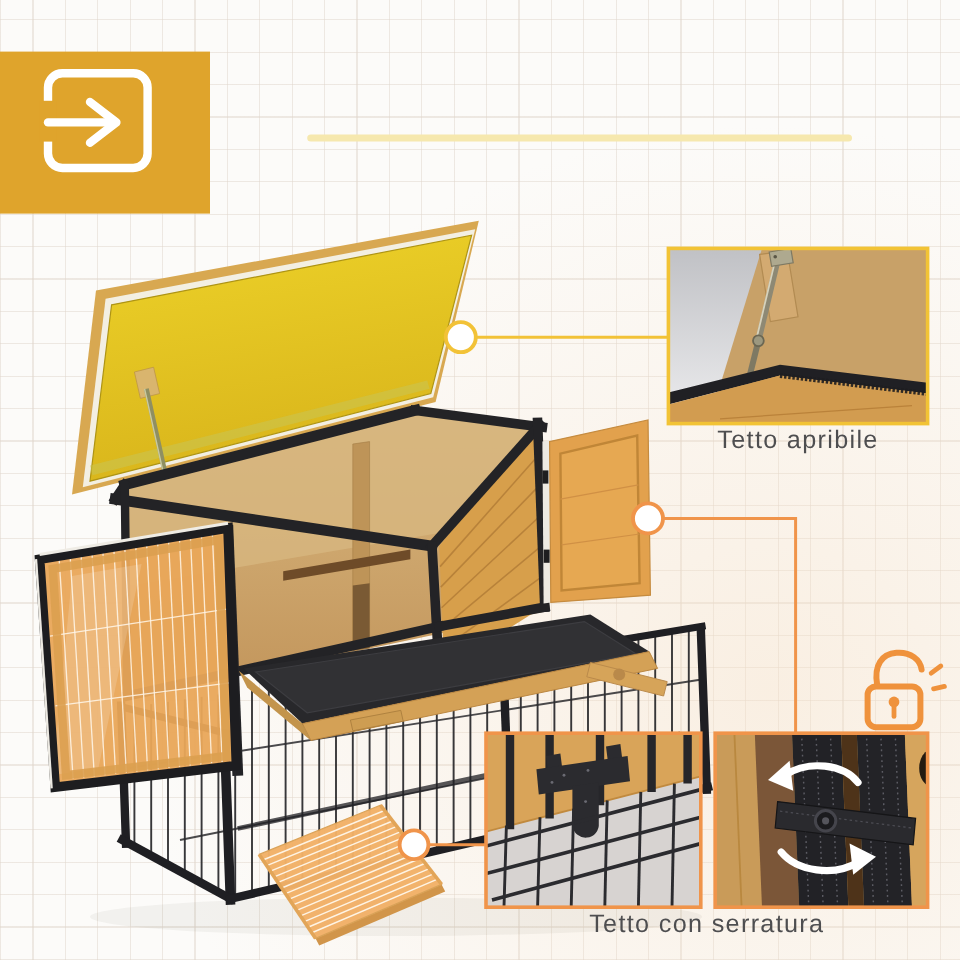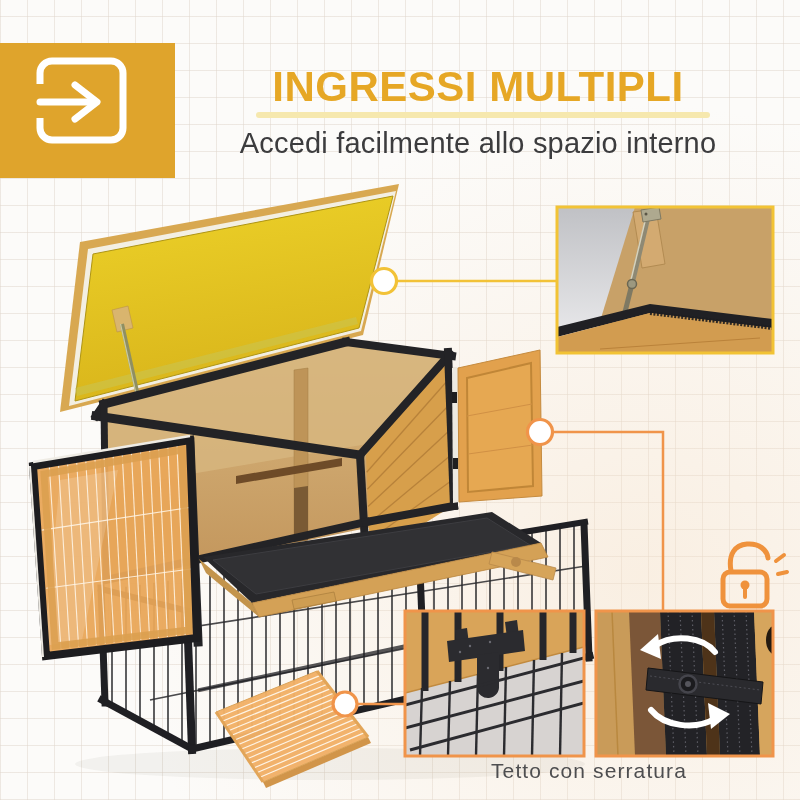--- a/index.html
+++ b/index.html
@@ -28,23 +28,21 @@
 <div class="canvas">
 
   <div class="brand-tile">
     <svg width="175" height="135" viewBox="0 0 175 135">
       <rect x="40" y="18" width="83" height="79" rx="12" fill="none" stroke="#FFFFFF" stroke-width="7"></rect>
       <rect x="33" y="41" width="14" height="34" fill="#DFA42C"></rect>
       <line x1="40" y1="59" x2="92" y2="59" stroke="#FFFFFF" stroke-width="7" stroke-linecap="round"></line>
       <polyline points="75,42 97,59 75,76" fill="none" stroke="#FFFFFF" stroke-width="7" stroke-linecap="round" stroke-linejoin="round"></polyline>
     </svg>
   </div>
-  <div class="title">INGRESSI MULTIPLI</div>
   <div class="title-underline"></div>
-  <div class="subtitle">Accedi facilmente allo spazio interno</div>
 
   <svg class="photo-svg" width="800" height="800" viewBox="0 0 800 800">
     <defs>
       <linearGradient id="lidGrad" x1="0" y1="0" x2="0.25" y2="1">
         <stop offset="0" stop-color="#EDD229"></stop>
           <stop offset="1" stop-color="#D9B51B"></stop>
       </linearGradient>
       <linearGradient id="intGrad" x1="0" y1="0" x2="0" y2="1">
         <stop offset="0" stop-color="#D8B67E"></stop>
           <stop offset="1" stop-color="#C2955B"></stop>
@@ -343,14 +341,15 @@
     <g stroke="#EF923C" fill="none" stroke-linecap="round">
       <rect x="723" y="572" width="44" height="34" rx="7" stroke-width="5"></rect>
       <path d="M 731,571 C 728,554 735,545 747,544 C 759,543 767,550 768,558" stroke-width="5"></path>
       <circle cx="745" cy="585" r="4.5" fill="#EF923C" stroke="none"></circle>
       <line x1="745" y1="589" x2="745" y2="597" stroke-width="4"></line>
       <line x1="776" y1="561" x2="784" y2="555" stroke-width="4"></line>
       <line x1="778" y1="574" x2="787" y2="572" stroke-width="4"></line>
     </g>
   </svg>
 
+  <div class="caption caption-roof">Tetto apribile</div>
   <div class="caption caption-lock">Tetto con serratura</div>
 </div>
 
 </body></html>

